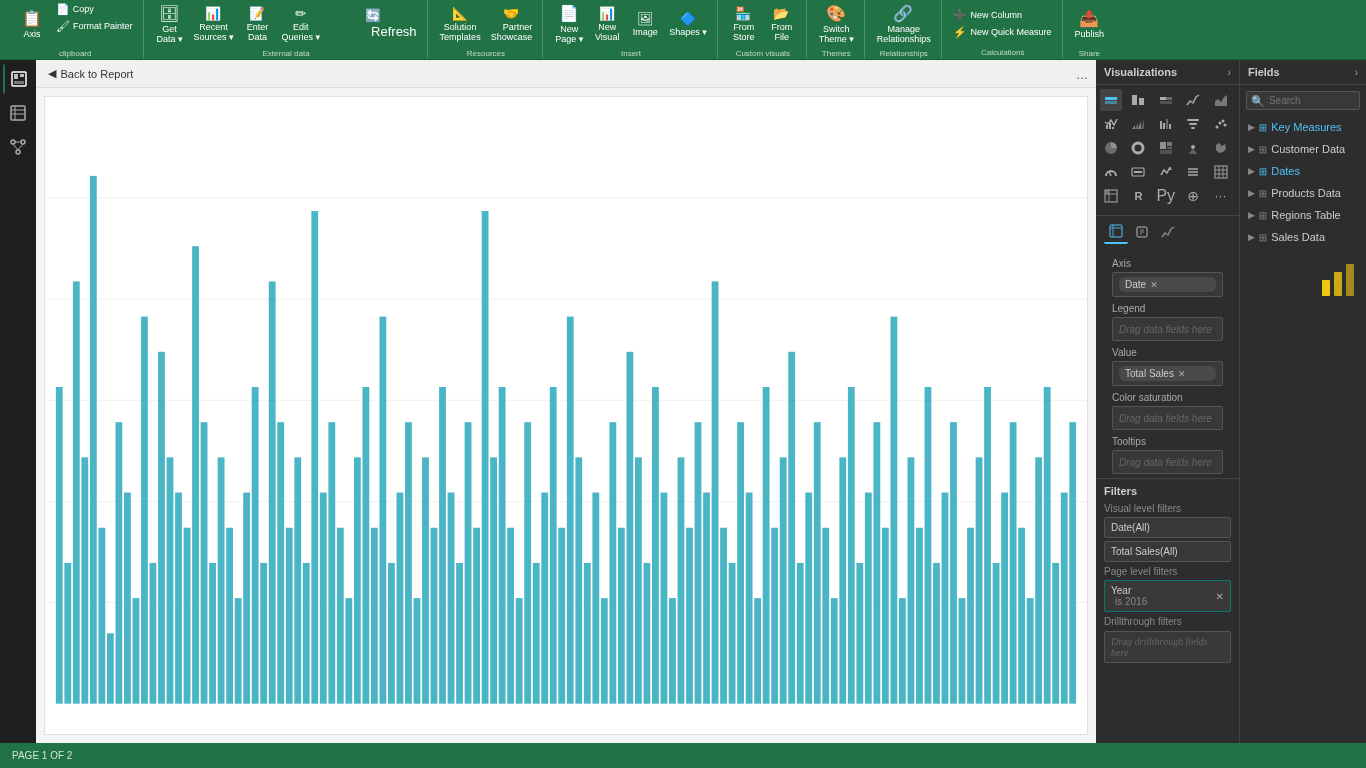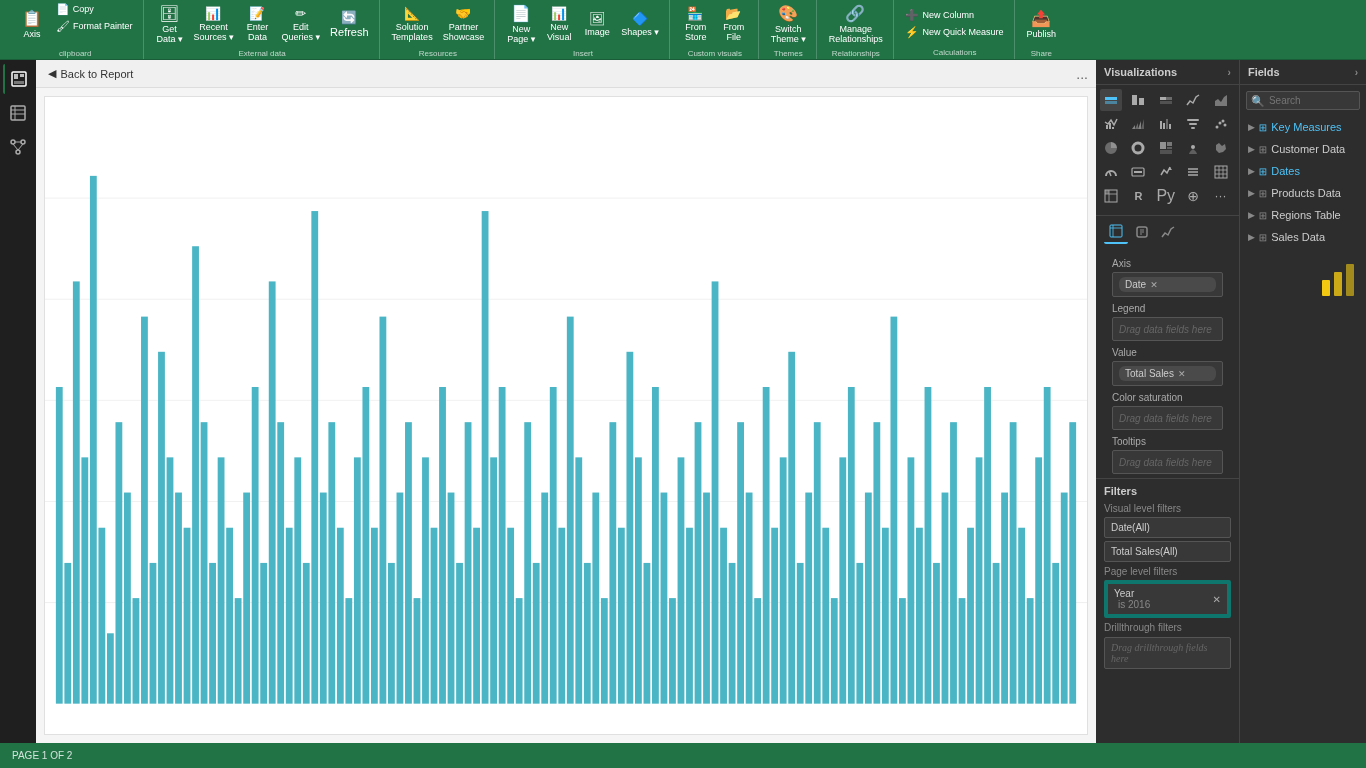--- a/index.html
+++ b/index.html
@@ -310,21 +310,21 @@
       font-size: 10px;
       gap: 20px;
     }
 
     
     .chart-svg { width: 100%; height: 100%; }
 
     
     .page-filter-tag {
       background: #383838;
-      border: 4px solid #0f766e;
+      border: 1px solid #0f766e;
       border-radius: 2px;
       padding: 4px 6px;
       color: #ccc;
       font-size: 10px;
       margin-bottom: 3px;
       display: flex;
       align-items: center;
       justify-content: space-between;
     }
     .page-filter-value {
@@ -384,35 +384,35 @@
       <div class="ribbon-btn" style="height:44px;justify-content:center;">
         <span class="icon" style="font-size:13px;">📝</span>
         <span style="font-size:9px;text-align:center;">Enter<br>Data</span>
       </div>
       <div class="ribbon-btn" style="height:44px;justify-content:center;">
         <span class="icon" style="font-size:13px;">✏</span>
         <span style="font-size:9px;text-align:center;">Edit<br>Queries ▾</span>
       </div>
       <div class="ribbon-btn" style="height:44px;justify-content:center;">
         <span class="icon" style="font-size:13px;">🔄</span>
-        <span style="font-size:11px;">Refresh</span>
+        <span style="font-size:13px;margin-left:41px;">Refresh</span>
       </div>
     </div>
     <span class="ribbon-group-label">External data</span>
   </div>
 
   <div class="ribbon-group">
     <div style="display:flex;gap:2px;align-items:flex-start;height:44px;">
       <div class="ribbon-btn" style="height:44px;justify-content:center;">
         <span class="icon" style="font-size:13px;">📐</span>
         <span style="font-size:9px;text-align:center;">Solution<br>Templates</span>
       </div>
       <div class="ribbon-btn" style="height:44px;justify-content:center;">
         <span class="icon" style="font-size:13px;">🤝</span>
-        <span style="font-size:9px;text-align:center;">Partner<br>Showcase</span>
+        <span style="font-size:9px;text-align:right;">Partner<br>Showcase</span>
       </div>
     </div>
     <span class="ribbon-group-label">Resources</span>
   </div>
 
   <div class="ribbon-group">
     <div style="display:flex;gap:2px;align-items:flex-start;height:44px;">
       <div class="ribbon-btn" style="height:44px;justify-content:center;">
         <span class="icon" style="font-size:16px;">📄</span>
         <span style="font-size:9px;text-align:center;">New<br>Page ▾</span>

